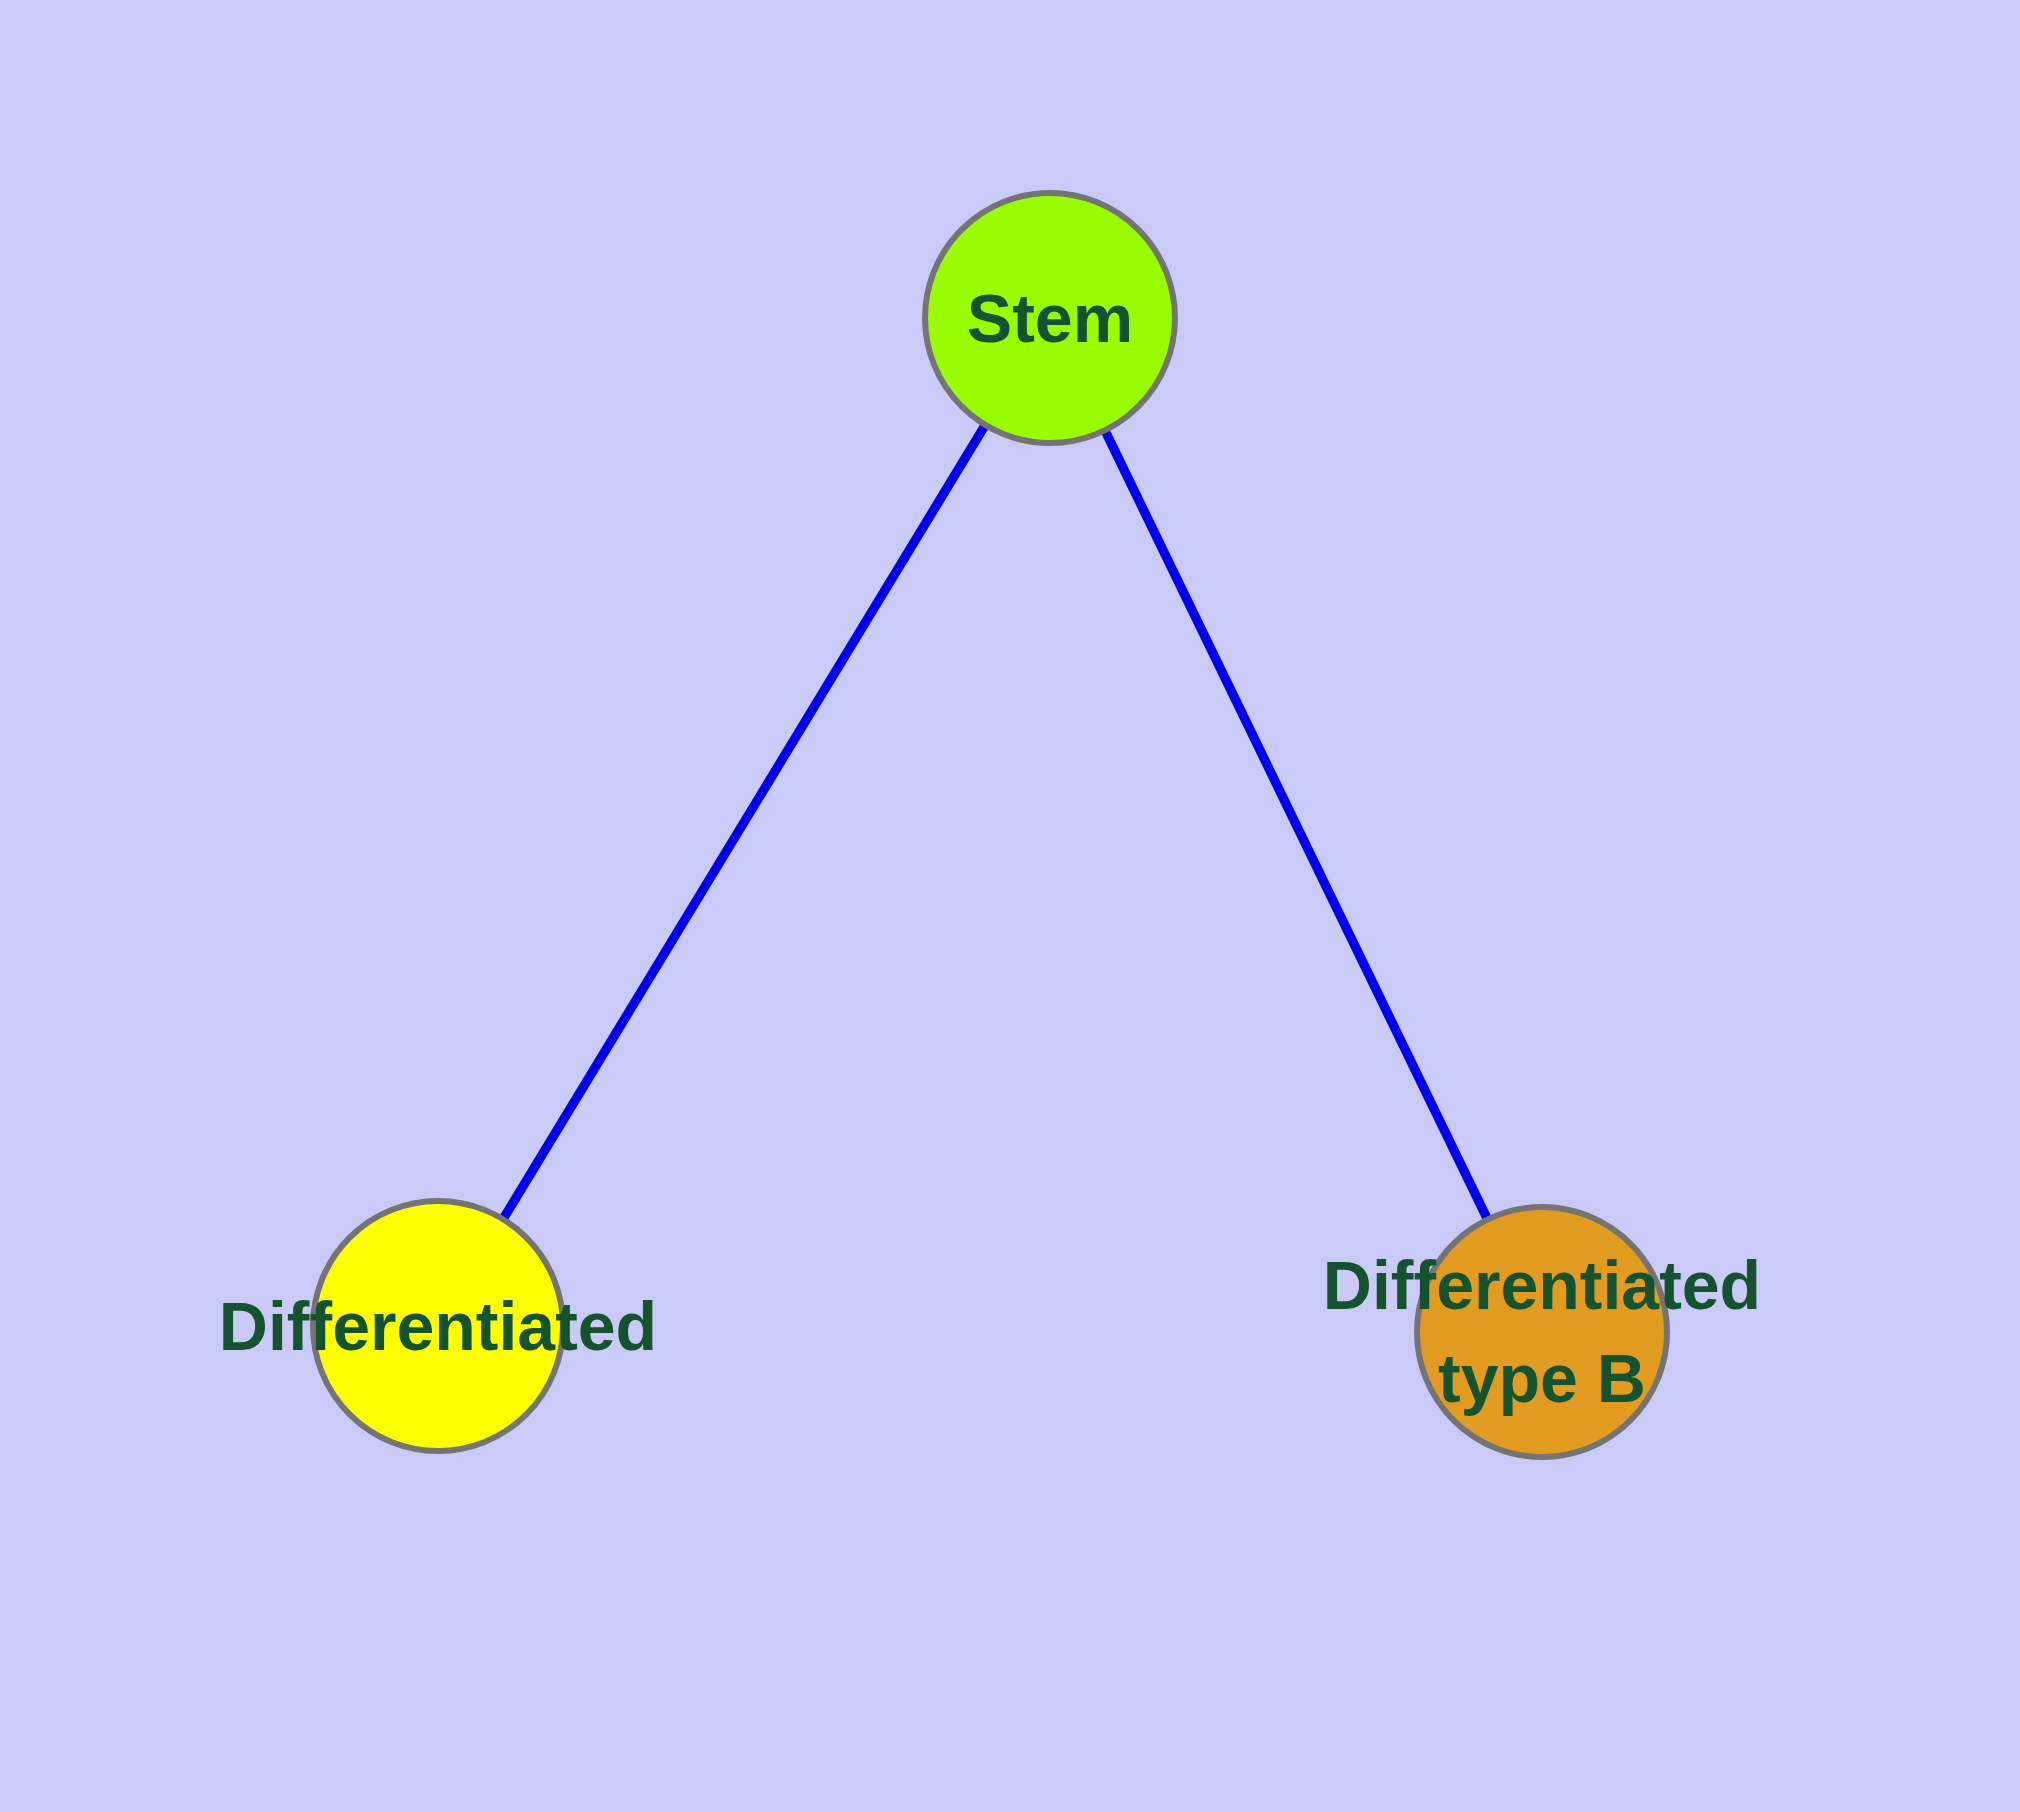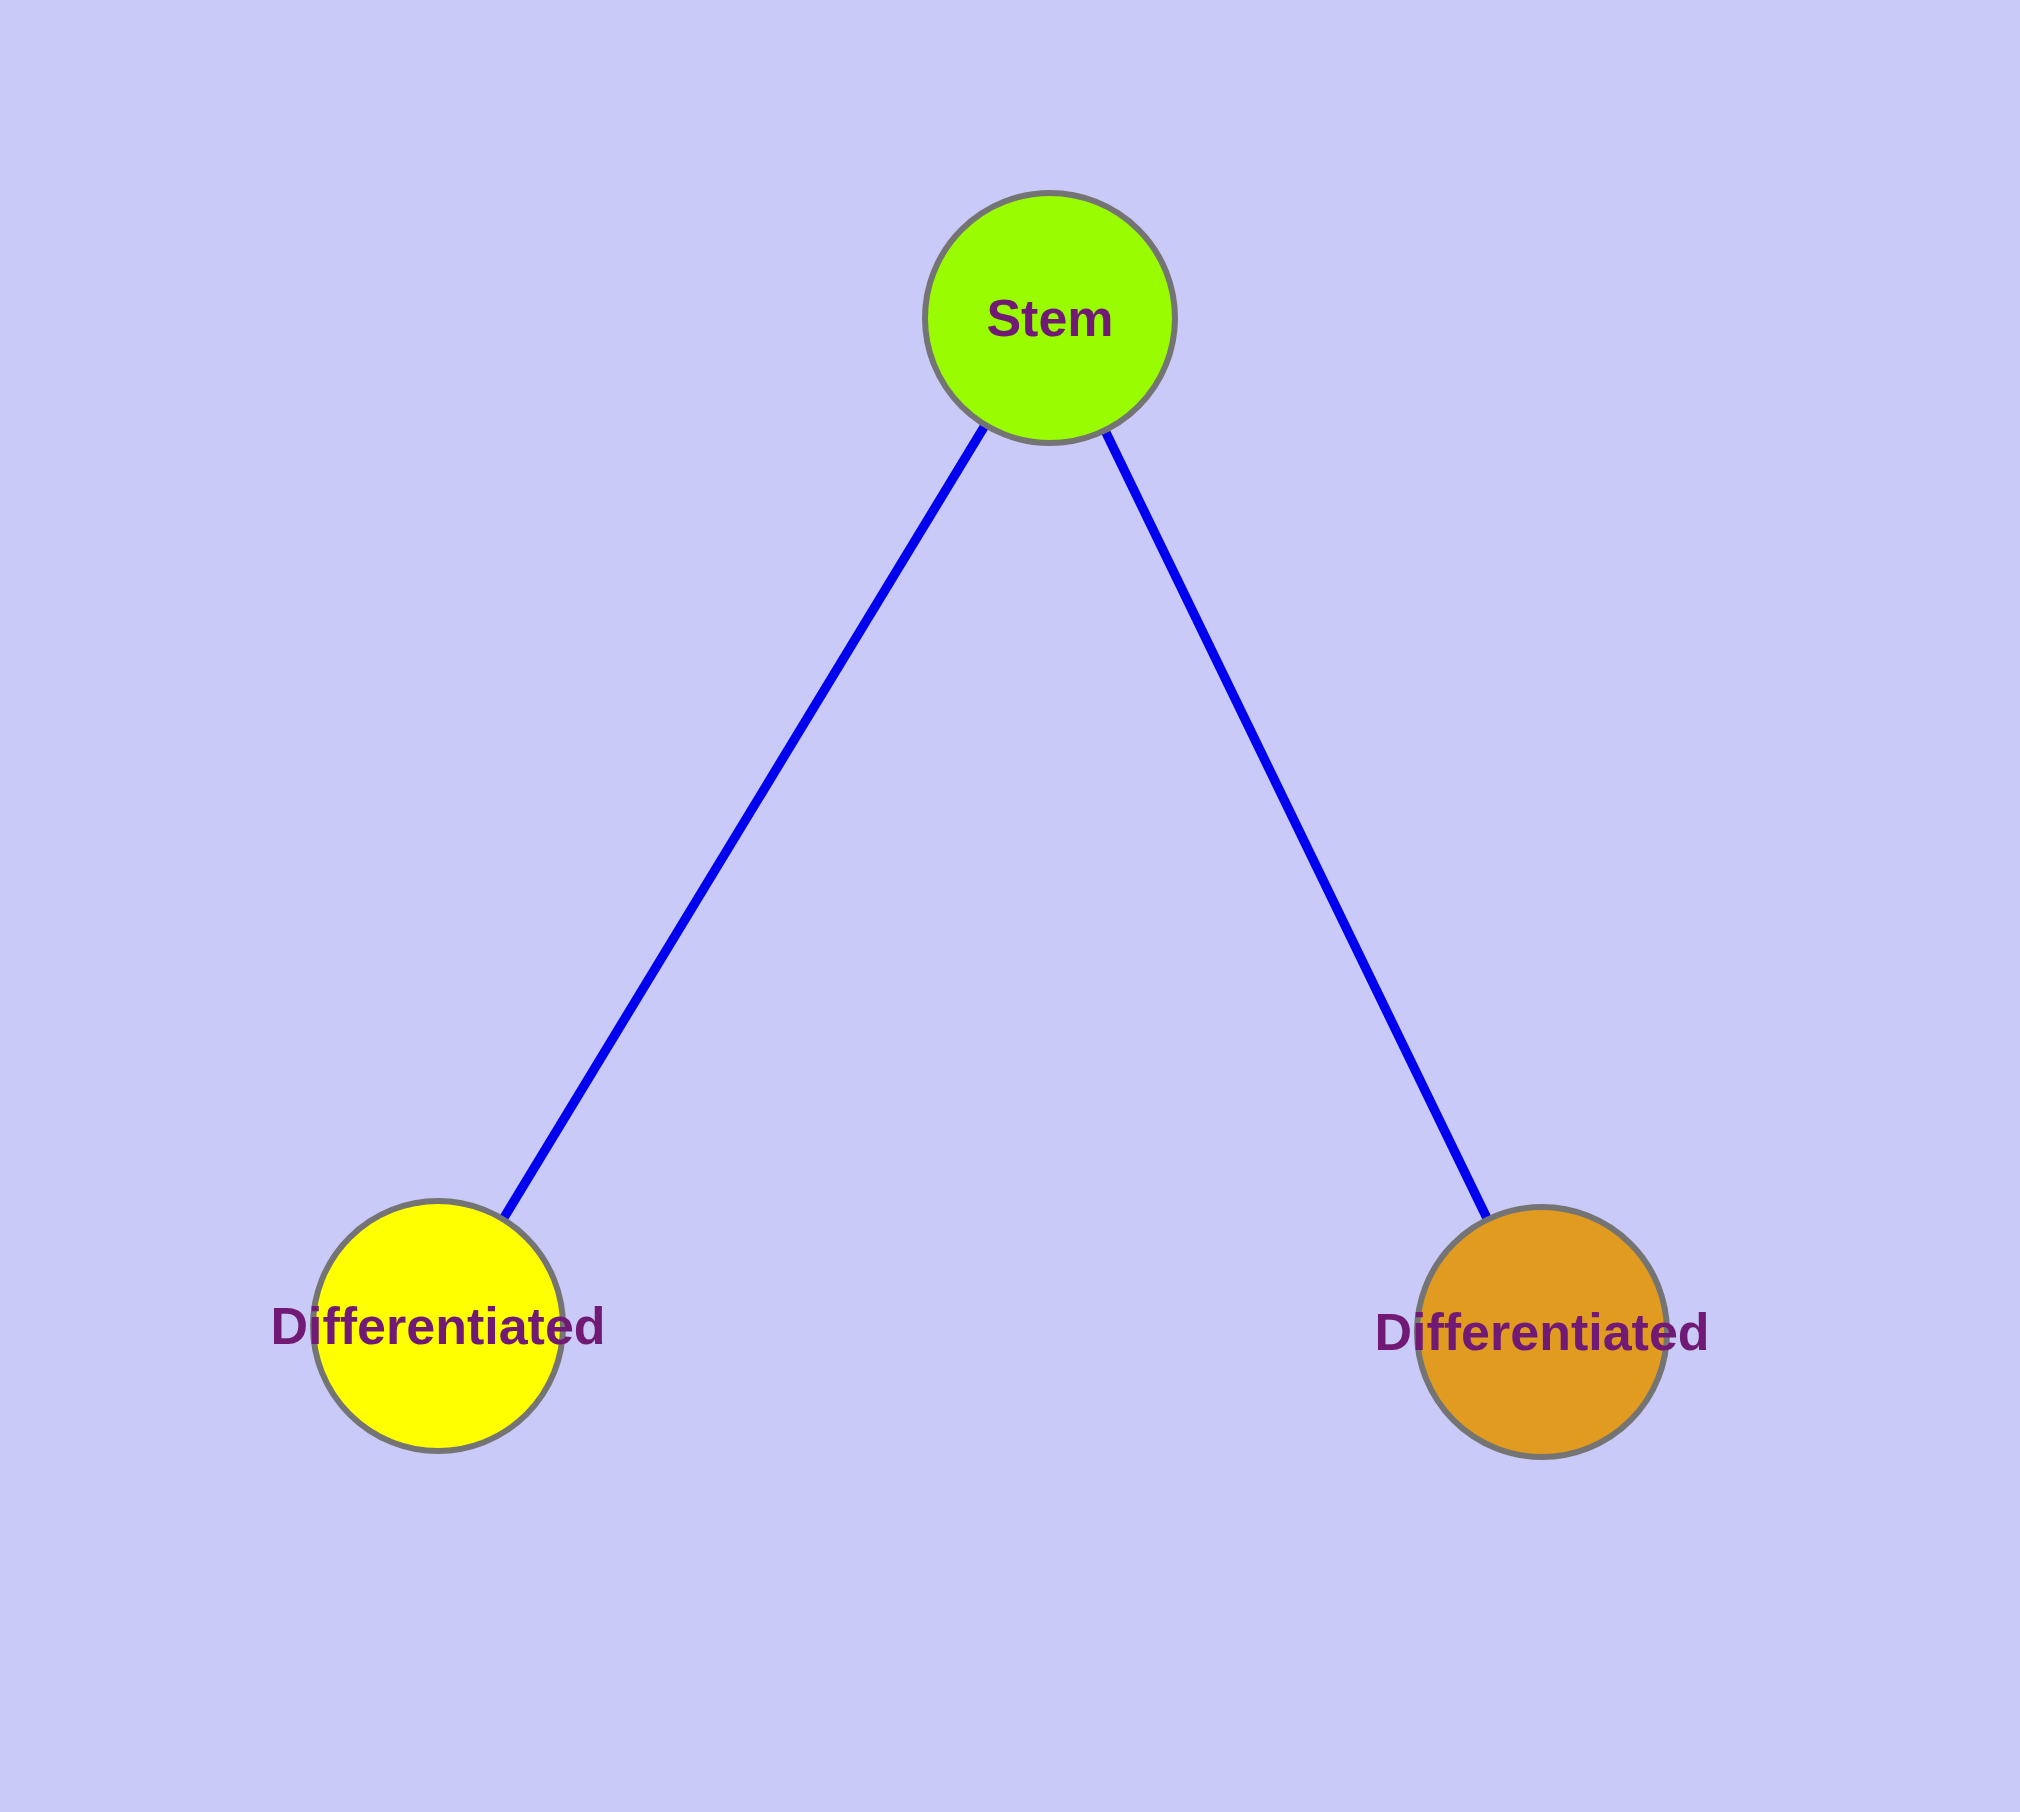--- a/index.html
+++ b/index.html
@@ -27,23 +27,23 @@
     position: absolute;
     border-style: solid;
     border-radius: 50%;
     display: flex;
     align-items: center;
     justify-content: center;
     box-sizing: border-box;
   }
   .node-label {
     font-weight: bold;
-    font-size: 52px;
+    font-size: 68px;
     line-height: 93px;
-    color: #701a75;
+    color: #14532d;
     text-align: center;
     white-space: nowrap;
   }
   .node-label .line {
     display: block;
   }
 </style>
 </head>
 <body>
 
@@ -62,17 +62,18 @@
 
   <div class="node" style="left: 310px; top: 1198px; width: 256px; height: 256px; background: rgb(255, 255, 0); border-color: rgb(116, 116, 116); border-width: 6.8px;">
     <div class="node-label">
       <span class="line">Differentiated</span>
     </div>
   </div>
 
   <div class="node" style="left: 1414px; top: 1204px; width: 256px; height: 256px; background: rgb(224, 155, 32); border-color: rgb(116, 116, 116); border-width: 6.8px;">
     <div class="node-label">
       <span class="line">Differentiated</span>
+      <span class="line">type B</span>
     </div>
   </div>
 
 </div>
 
 
 </body></html>

